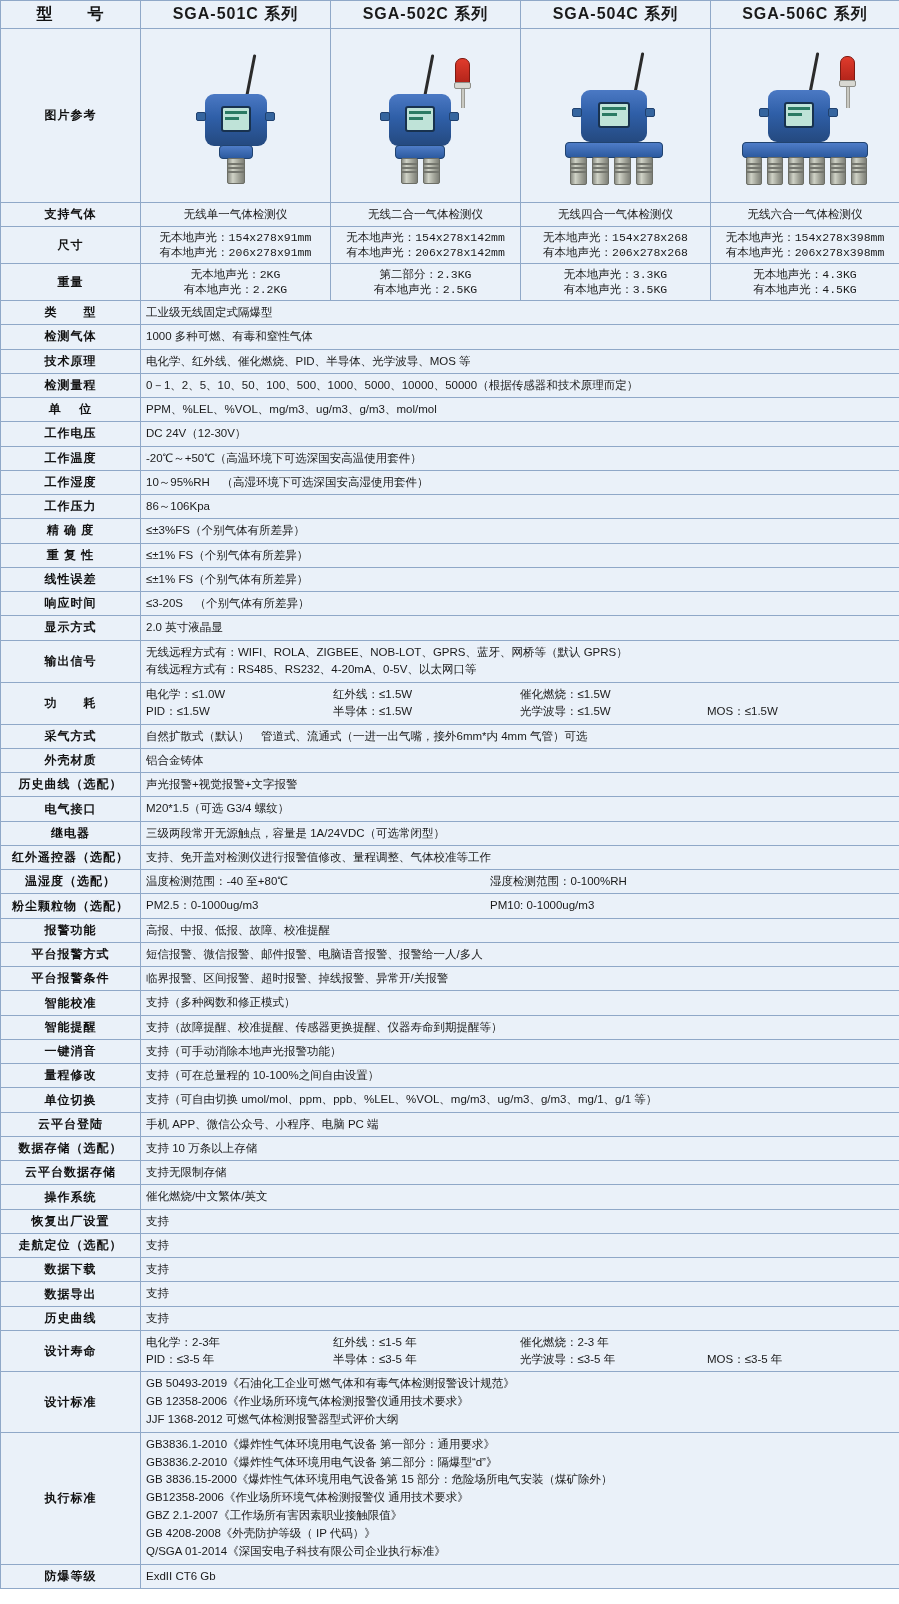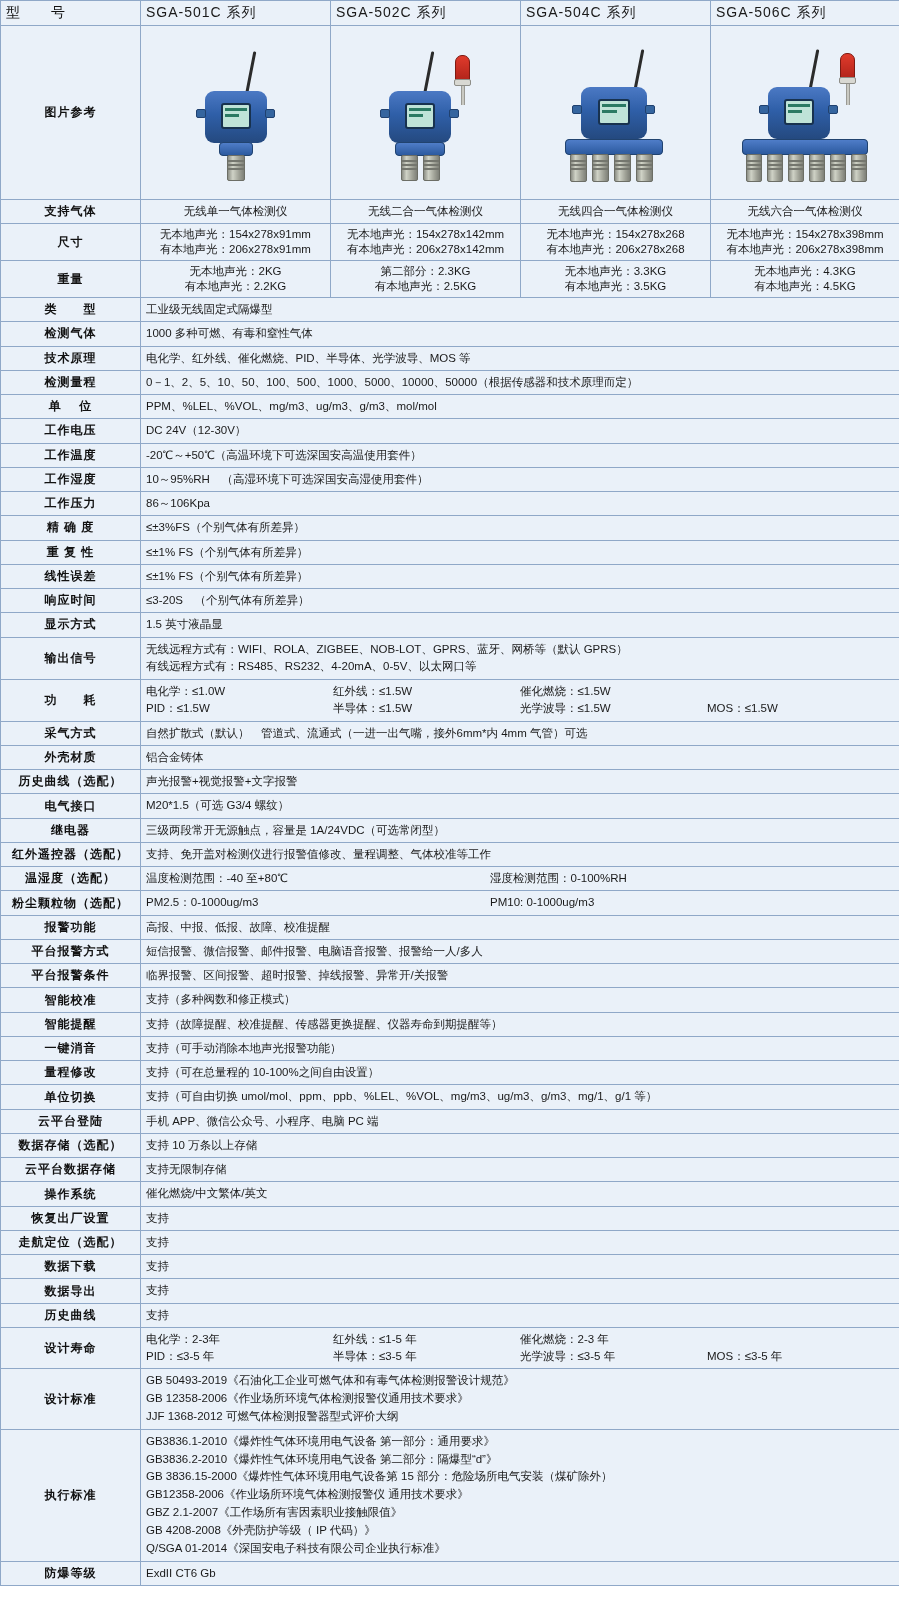--- a/index.html
+++ b/index.html
@@ -38,25 +38,25 @@
     background: #eaf1f9;
     padding-left: 8px;
     line-height: 1.5;
     margin-left: 8px;
   }
   td.ctr {
     text-align: center;
     background: #eaf1f9;
   }
   .model-head td {
-    text-align: left;
-    font-weight: normal;
+    text-align: center;
+    font-weight: bold;
     background: #bdd3ea;
     letter-spacing: 1px;
-    font-size: 14px;
+    font-size: 16px;
     height: 24px;
   }
   
   .img-cell {
     background: #eaf1f9;
     height: 170px;
     text-align: center;
     vertical-align: middle;
     padding: 0;
   }
@@ -127,21 +127,21 @@
     border: 1px solid #8e8e88;
     border-radius: 2px;
   }
   .pole {
     position: absolute;
     width: 4px;
     background: #c9c9c2;
     border-left: 1px solid #9a9a94;
     border-right: 1px solid #9a9a94;
   }
-  .two-line .ln { display: block; }
+  .two-line .ln { display: block; font-family: Liberation Mono, monospace; }
   .pw-grid {
     display: flex;
     flex-wrap: wrap;
   }
   .pw-grid .cellp { width: 25%; white-space: nowrap; }
   .stack .ln { display: block; line-height: 1.55; }
 </style>
 </head>
 <body>
 
@@ -386,21 +386,21 @@
       <tr>
         <td class="lbl">线性误差</td>
         <td class="val stack" colspan="4">≤±1% FS（个别气体有所差异）</td>
       </tr>
       <tr>
         <td class="lbl">响应时间</td>
         <td class="val stack" colspan="4">≤3-20S　（个别气体有所差异）</td>
       </tr>
       <tr>
         <td class="lbl">显示方式</td>
-        <td class="val stack" colspan="4">1.5 英寸液晶显</td>
+        <td class="val stack" colspan="4">2.0 英寸液晶显</td>
       </tr>
       <tr>
         <td class="lbl">输出信号</td>
         <td class="val stack" colspan="4">
           <span class="ln">无线远程方式有：WIFI、ROLA、ZIGBEE、NOB-LOT、GPRS、蓝牙、网桥等（默认 GPRS）</span>
           <span class="ln">有线远程方式有：RS485、RS232、4-20mA、0-5V、以太网口等</span>
         </td>
       </tr>
       <tr>
         <td class="lbl">功　　耗</td>

